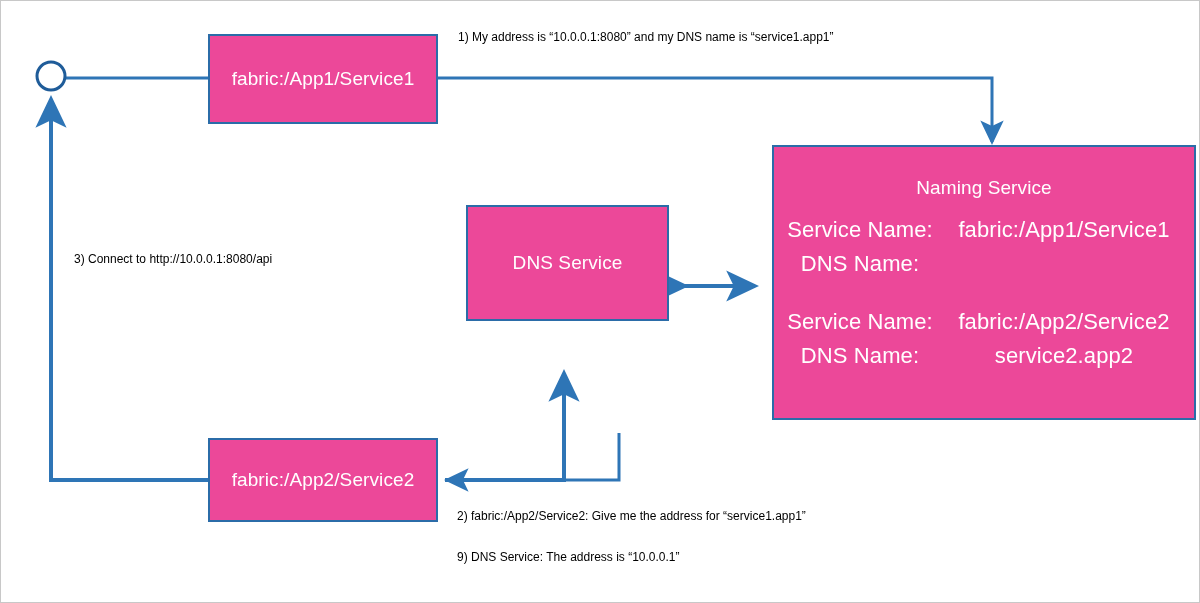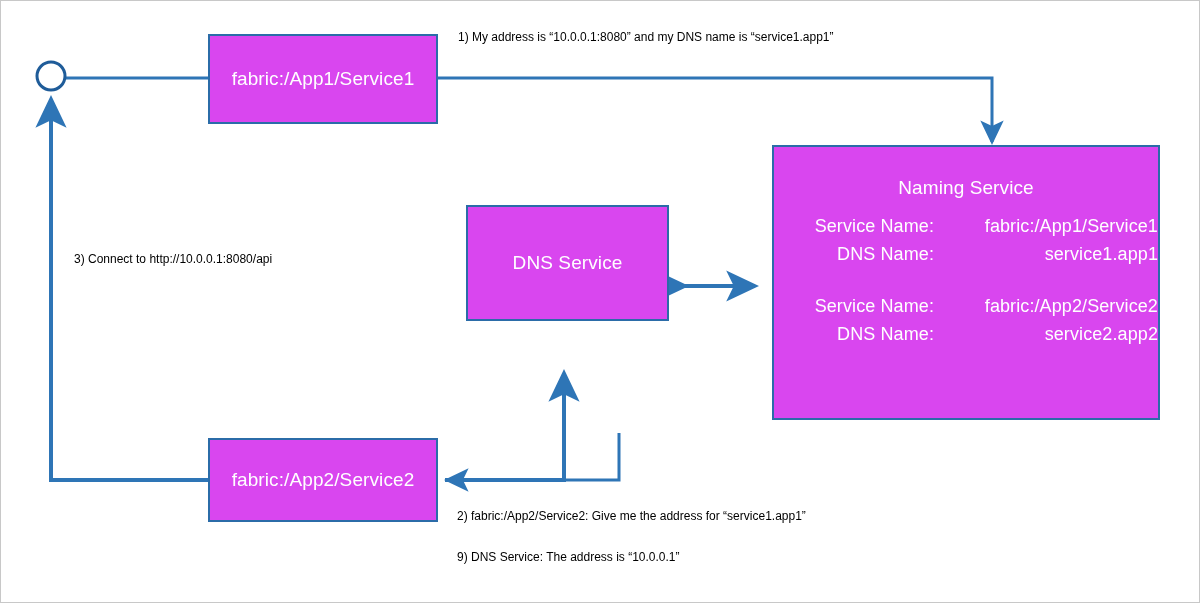--- a/index.html
+++ b/index.html
@@ -23,21 +23,21 @@
     position: absolute;
     left: 0;
     top: 0;
     width: 1198px;
     height: 601px;
     pointer-events: none;
   }
   .node {
     position: absolute;
     box-sizing: border-box;
-    background: #d946ef;
+    background: #ec4899;
     border: 2px solid #2b6ca8;
     color: #ffffff;
     display: flex;
     align-items: center;
     justify-content: center;
     text-align: center;
     font-family: "Liberation Sans", sans-serif;
     font-size: 19px;
     font-weight: 400;
     letter-spacing: 0.1px;
@@ -57,37 +57,36 @@
   }
   .node-dns {
     left: 465px;
     top: 204px;
     width: 203px;
     height: 116px;
   }
   .node-naming {
     left: 771px;
     top: 144px;
-    width: 388px;
+    width: 424px;
     height: 275px;
     display: block;
     padding: 0;
   }
   .naming-title {
     margin-top: 30px;
     text-align: center;
     font-size: 19px;
     color: #ffffff;
   }
   .naming-table {
     margin: 14px 0 0 12px;
-    font-size: 18px;
+    font-size: 22px;
     line-height: 1.55;
     color: #ffffff;
-    text-align: right;
   }
   .naming-row {
     display: flex;
     white-space: pre;
   }
   .naming-key {
     width: 148px;
     flex: 0 0 148px;
   }
   .naming-val {
@@ -151,21 +150,20 @@
   <div class="node node-naming">
     <div class="naming-title">Naming Service</div>
 
     <div class="naming-table">
       <div class="naming-row">
         <span class="naming-key">Service Name:</span>
         <span class="naming-val">fabric:/App1/Service1</span>
       </div>
       <div class="naming-row">
         <span class="naming-key">DNS Name:</span>
-        <span class="naming-val">service1.app1</span>
       </div>
 
       <div class="naming-gap"></div>
 
       <div class="naming-row">
         <span class="naming-key">Service Name:</span>
         <span class="naming-val">fabric:/App2/Service2</span>
       </div>
       <div class="naming-row">
         <span class="naming-key">DNS Name:</span>

